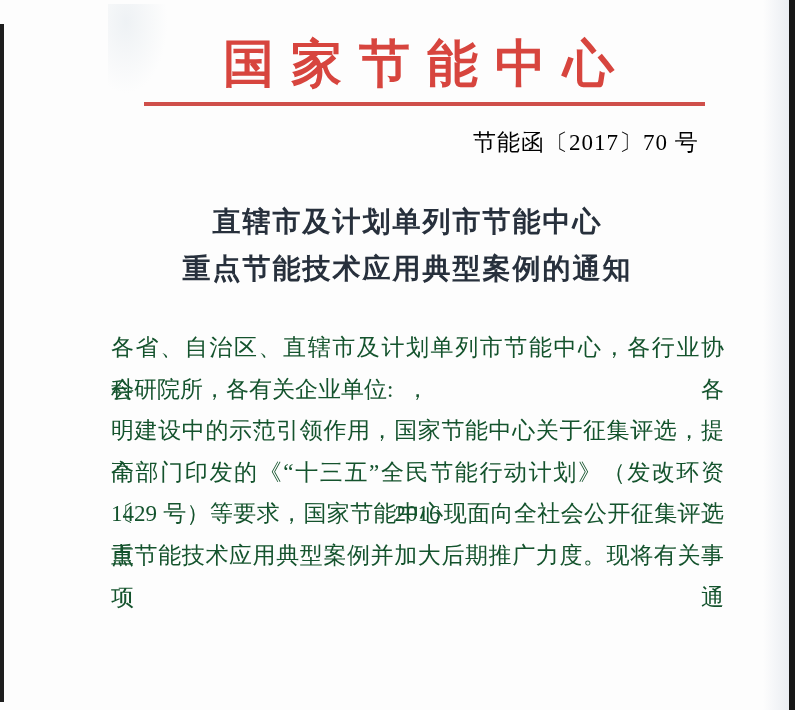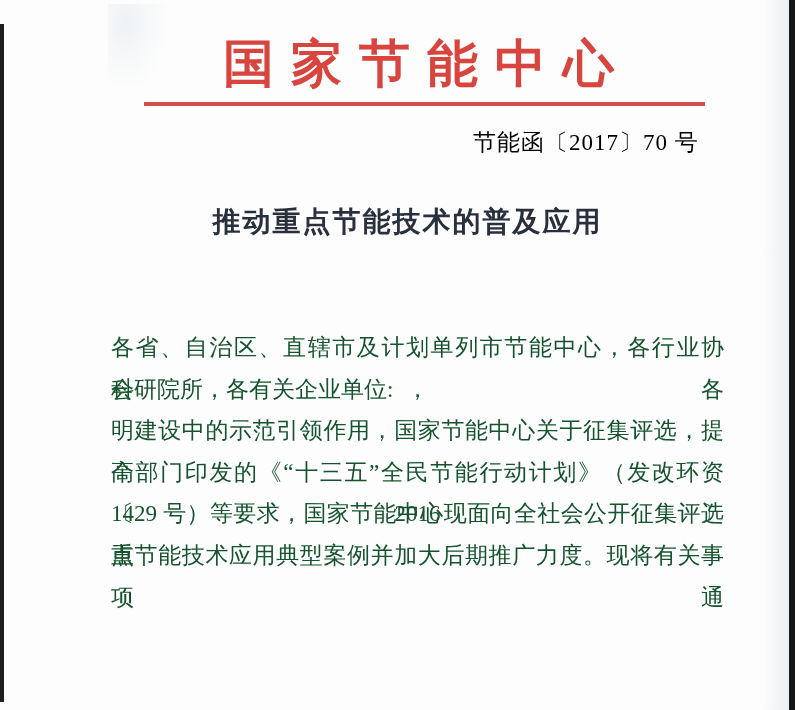--- a/index.html
+++ b/index.html
@@ -112,21 +112,22 @@
 
   <div class="scan-smudge-top"></div>
 
   <div class="letterhead">国家节能中心</div>
 
   <div class="red-rule"></div>
 
   <div class="doc-number">节能函〔2017〕70 号</div>
 
   <div class="doc-title">
-    <div class="t-line">推动重点节能技术的普及应用</div>
+    <div class="t-line">直辖市及计划单列市节能中心</div>
+    <div class="t-line">重点节能技术应用典型案例的通知</div>
   </div>
 
   <div class="doc-body">
     <div class="b-line stretch">各省、自治区、直辖市及计划单列市节能中心，各行业协会，各</div>
     <div class="b-line">科研院所，各有关企业单位:</div>
     <div class="b-line stretch">明建设中的示范引领作用，国家节能中心关于征集评选，提高</div>
     <div class="b-line stretch">个部门印发的《“十三五”全民节能行动计划》（发改环资〔2016〕</div>
     <div class="b-line stretch">1429 号）等要求，国家节能中心现面向全社会公开征集评选重</div>
     <div class="b-line stretch">点节能技术应用典型案例并加大后期推广力度。现将有关事项通</div>
   </div>

